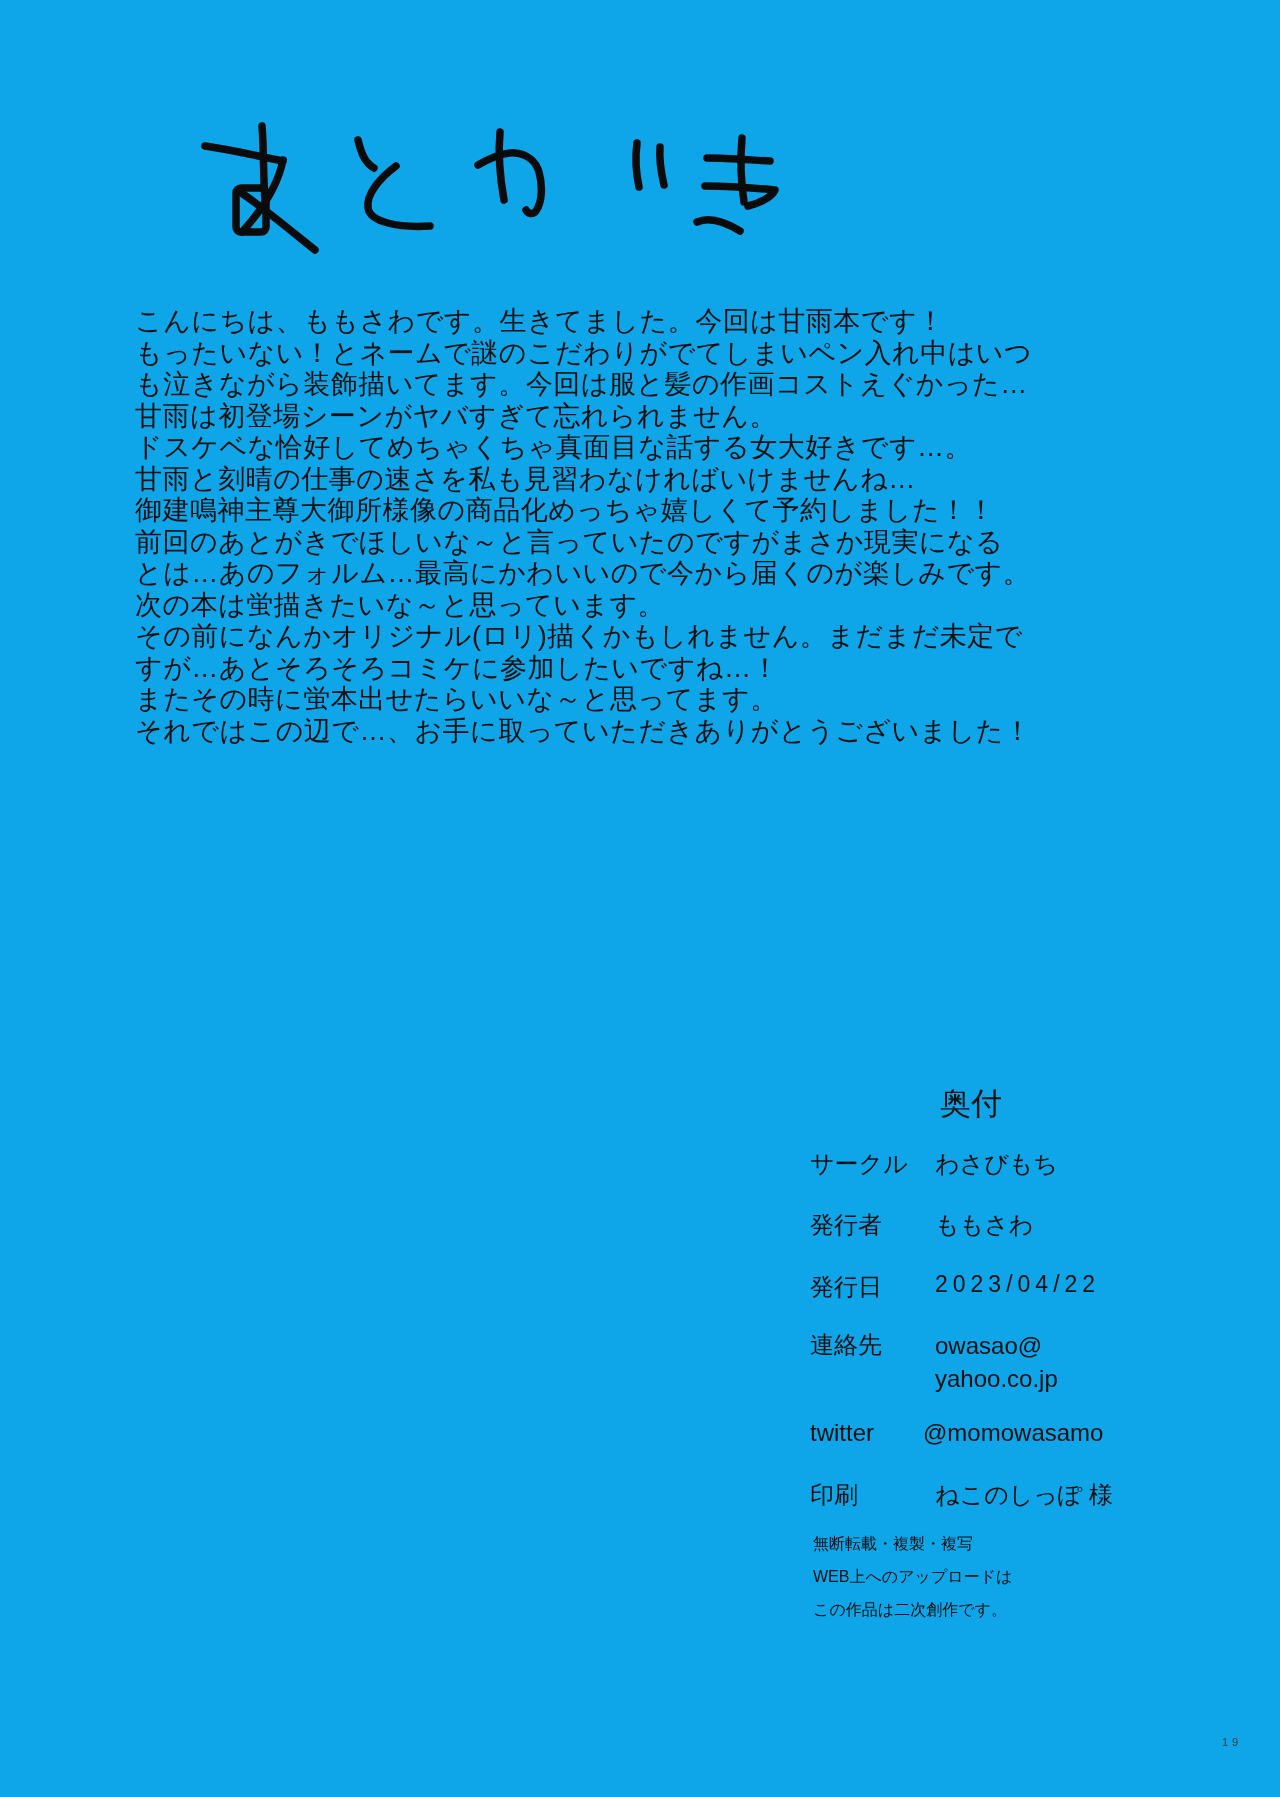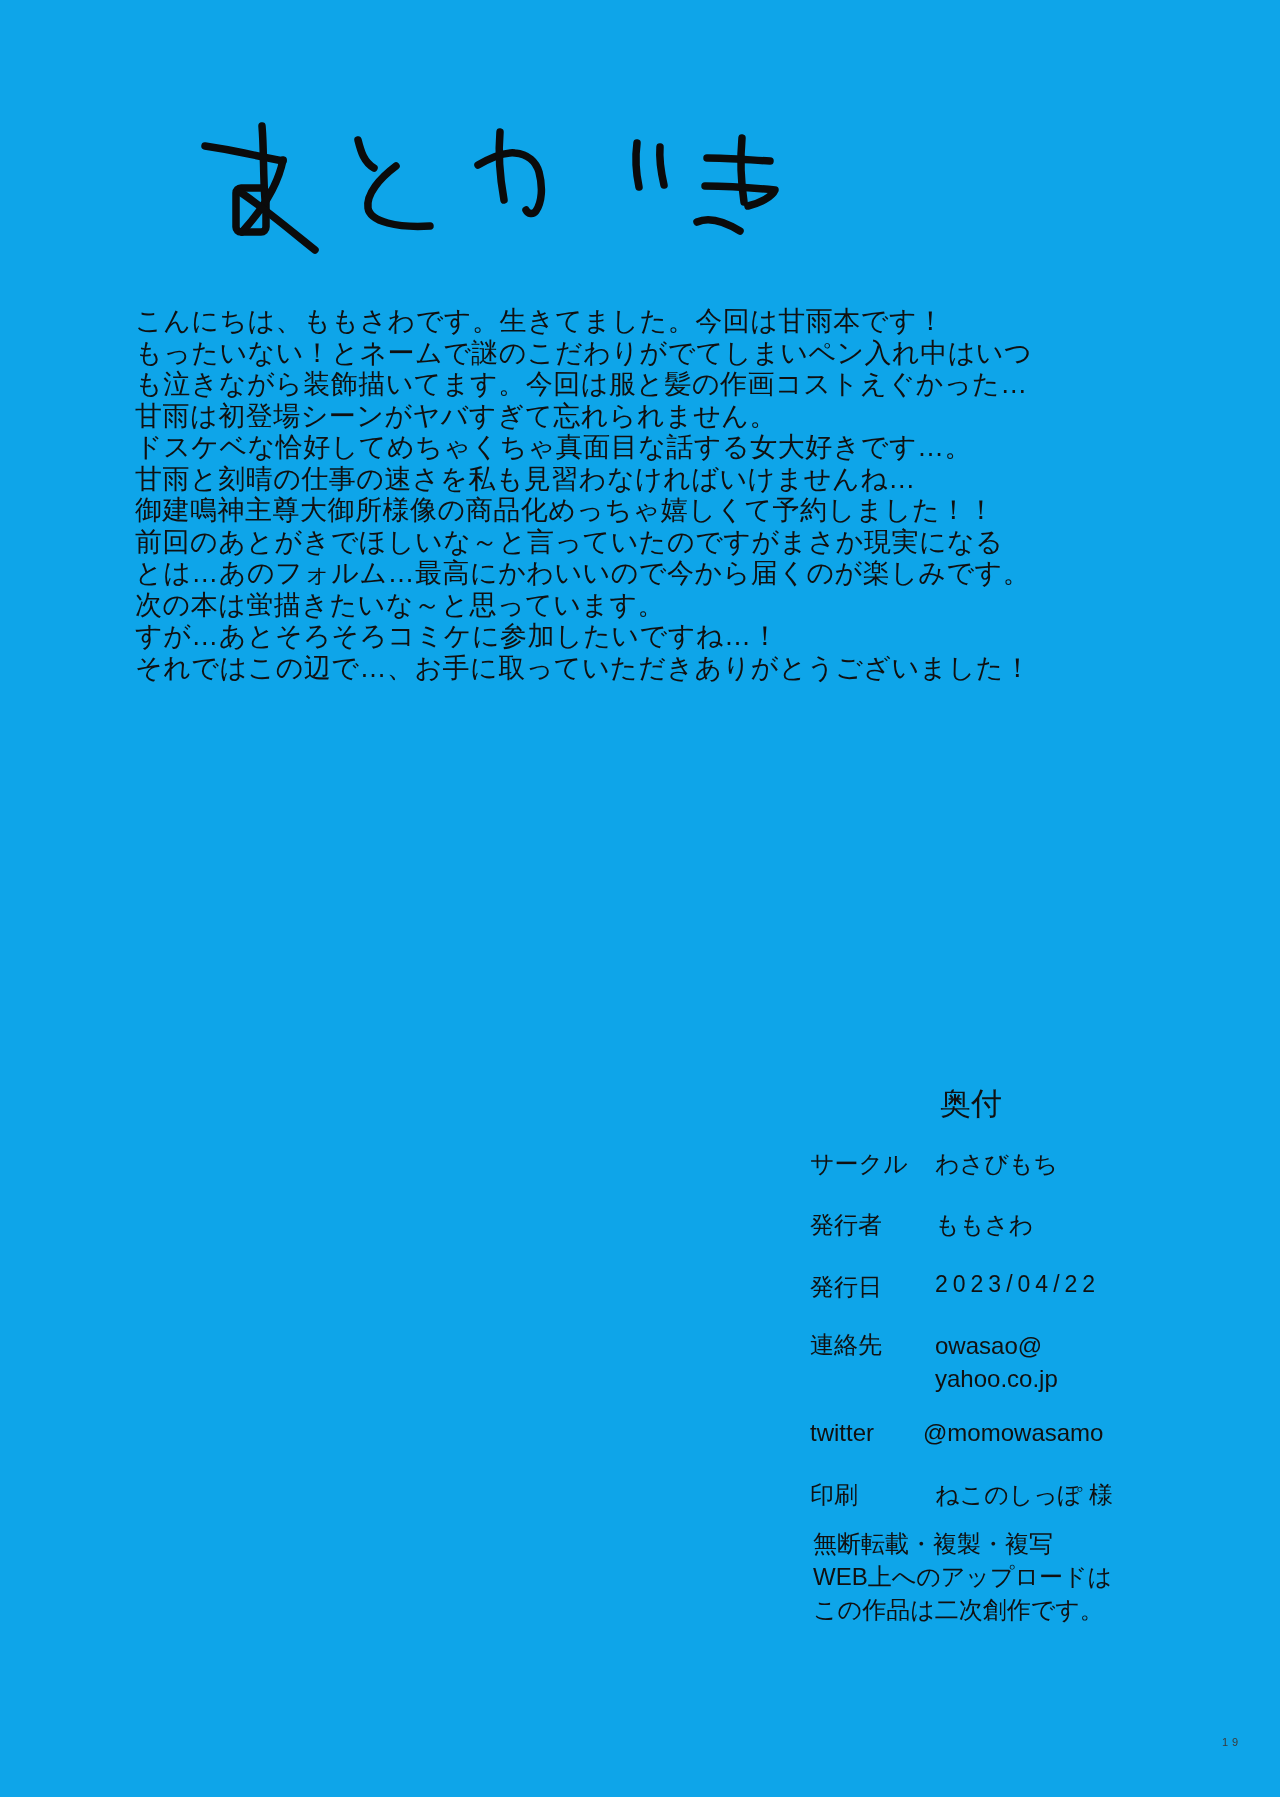--- a/index.html
+++ b/index.html
@@ -75,21 +75,21 @@
   .row-publisher{top:126px;text-align:center;}
   .row-date{top:188px;}
   .row-contact{top:246px;}
   .row-contact .value{line-height:33px;}
   .row-twitter{top:336px;}
   .row-print{top:396px;}
   .notice{
     position:absolute;
     left:3px;
     top:444px;
-    font-size:24px;
+    font-size:16px;
     line-height:33px;
     white-space:nowrap;
   }
   .page-number{
     position:absolute;
     left:1222px;
     top:1736px;
     font-size:11px;
     letter-spacing:4px;
     color:#3a3a3a;
@@ -129,21 +129,23 @@
     <div>こんにちは、ももさわです。生きてました。今回は甘雨本です！</div>
     <div>もったいない！とネームで謎のこだわりがでてしまいペン入れ中はいつ</div>
     <div>も泣きながら装飾描いてます。今回は服と髪の作画コストえぐかった…</div>
     <div>甘雨は初登場シーンがヤバすぎて忘れられません。</div>
     <div>ドスケベな恰好してめちゃくちゃ真面目な話する女大好きです…。</div>
     <div>甘雨と刻晴の仕事の速さを私も見習わなければいけませんね…</div>
     <div>御建鳴神主尊大御所様像の商品化めっちゃ嬉しくて予約しました！！</div>
     <div>前回のあとがきでほしいな～と言っていたのですがまさか現実になる</div>
     <div>とは…あのフォルム…最高にかわいいので今から届くのが楽しみです。</div>
     <div>次の本は蛍描きたいな～と思っています。</div>
+    <div>その前になんかオリジナル(ロリ)描くかもしれません。まだまだ未定で</div>
     <div>すが…あとそろそろコミケに参加したいですね…！</div>
+    <div>またその時に蛍本出せたらいいな～と思ってます。</div>
     <div>それではこの辺で…、お手に取っていただきありがとうございました！</div>
   </div>
 
   <div class="colophon">
     <div class="heading">奥付</div>
 
     <div class="col-row row-circle">
       <span class="label">サークル</span>
       <span class="value">わさびもち</span>
     </div>

